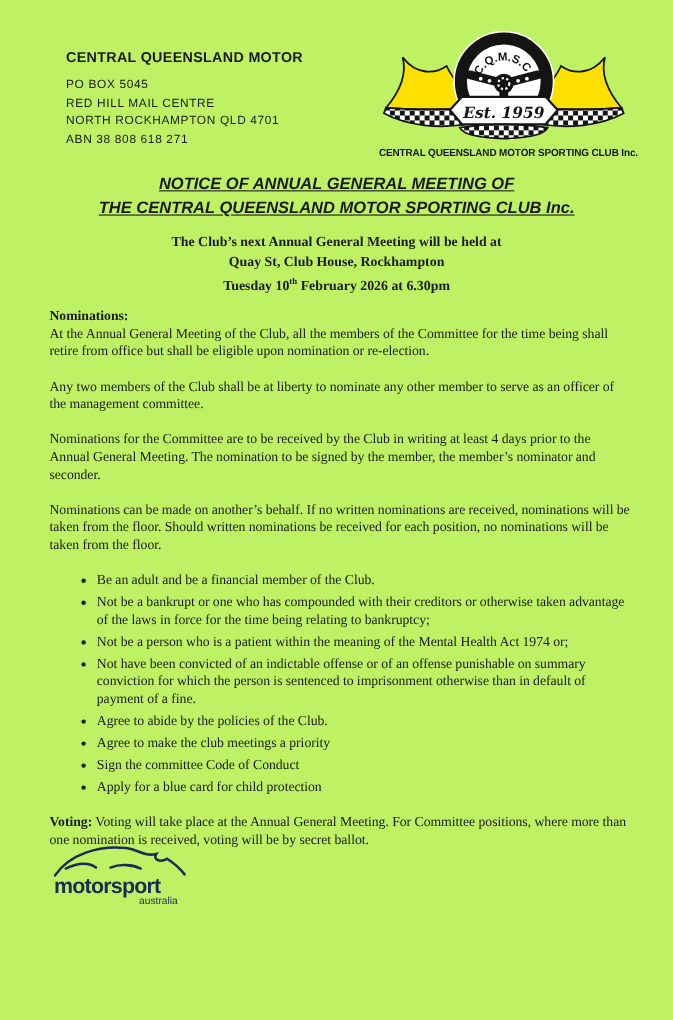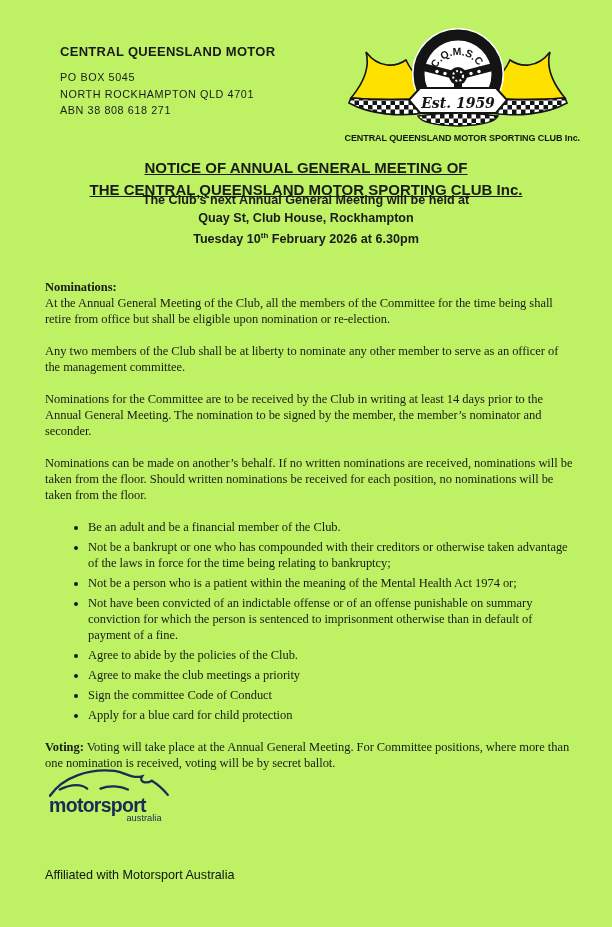--- a/index.html
+++ b/index.html
@@ -13,24 +13,24 @@
   .club-name { font-weight:bold; font-size:13px; line-height:20px; letter-spacing:.3px; }
   .club-addr { margin-top:7px; font-size:10.8px; line-height:16.5px; letter-spacing:.6px; }
 
   
   .cq-logo { position:absolute; left:341px; top:24px; width:234px; text-align:center; }
   .cq-caption { font-size:9.3px; font-weight:bold; letter-spacing:-0.1px; margin-top:1px;
                 white-space:nowrap; transform:scaleX(.97); transform-origin:center; color:#151515; }
 
   
   .doc-title { position:absolute; top:157px; left:0; width:612px; text-align:center;
-               font-weight:bold; font-size:15px; line-height:21.5px; }
+               font-weight:bold; font-size:15px; line-height:21.5px;font-style:italic; }
   .doc-title .t-line { text-decoration:underline; }
-  .meeting { position:absolute; top:192px; left:0; width:612px; text-align:center;
-             font-weight:bold; font-size:12.6px; line-height:17.5px; }
+  .meeting { position:absolute; top:212px; left:0; width:612px; text-align:center;
+             font-weight:bold; font-size:12.6px; line-height:17.5px;font-family:Liberation Serif, serif; }
   .meeting sup { font-size:8px; }
 
   
   .content { position:absolute; left:45px; top:279px; width:530px;
              font-size:12.5px; line-height:16px; letter-spacing:-0.05px;font-family:Liberation Serif, serif; }
   .heading { font-weight:bold; }
   .para { margin:0 0 16px 0; }
   ul.elig { margin:3px 0 16px 0; padding-left:43px; }
   ul.elig li { margin-bottom:4px; }
   ul.elig li:last-child { margin-bottom:0; }
@@ -43,20 +43,21 @@
 <body>
 
 <div class="page">
 
   <div class="club-info">
     <div class="club-name">
       <div>CENTRAL QUEENSLAND MOTOR</div>
     </div>
     <div class="club-addr">
       <div>PO BOX  5045</div>
+      <div>RED HILL MAIL CENTRE</div>
       <div>NORTH  ROCKHAMPTON   QLD    4701</div>
       <div>ABN 38 808 618 271</div>
     </div>
   </div>
 
   <div class="cq-logo">
     <svg width="234" height="104" viewBox="0 0 234 104">
       <defs>
         <pattern id="chk" width="9" height="9" patternUnits="userSpaceOnUse">
           <rect width="9" height="9" fill="#fff"></rect>
@@ -114,21 +115,21 @@
   <div class="meeting">
     <div>The Club’s next Annual General Meeting will be held at</div>
     <div>Quay St, Club House, Rockhampton</div>
     <div><span>Tuesday 10</span><sup>th</sup><span> February 2026 at 6.30pm</span></div>
   </div>
 
   <div class="content">
     <div class="heading">Nominations:</div>
     <p class="para">At the Annual General Meeting of the Club, all the members of the Committee for the time being shall retire from office but shall be eligible upon nomination or re-election.</p>
     <p class="para">Any two members of the Club shall be at liberty to nominate any other member to serve as an officer of the management committee.</p>
-    <p class="para">Nominations for the Committee are to be received by the Club in writing at least 14 days prior to the Annual General Meeting.  The nomination to be signed by the member, the member’s nominator and seconder.</p>
+    <p class="para">Nominations for the Committee are to be received by the Club in writing at least 4 days prior to the Annual General Meeting.  The nomination to be signed by the member, the member’s nominator and seconder.</p>
     <p class="para">Nominations can be made on another’s behalf.  If no written nominations are received, nominations will be taken from the floor.  Should written nominations be received for each position, no nominations will be taken from the floor.</p>
 
     <ul class="elig">
       <li>Be an adult and be a financial member of the Club.</li>
       <li>Not be a bankrupt or one who has compounded with their creditors or otherwise taken advantage of the laws in force for the time being relating to bankruptcy;</li>
       <li>Not be a person who is a patient within the meaning of the Mental Health Act 1974 or;</li>
       <li>Not have been convicted of an indictable offense or of an offense punishable on summary conviction for which the person is sentenced to imprisonment otherwise than in default of payment of a fine.</li>
       <li>Agree to abide by the policies of the Club.</li>
       <li>Agree to make the club meetings a priority</li>
       <li>Sign the committee Code of Conduct</li>
@@ -142,15 +143,14 @@
     <svg width="136" height="62" viewBox="0 0 150 70">
       <g fill="none" stroke="#1b2b55" stroke-width="2.6" stroke-linecap="round">
         <path d="M5,37 C20,15 50,6 78,9 C92,11 96,18 109,15 C105,21 113,24 120,20 C128,25 134,31 138,36"></path>
         <path d="M16,30 C30,23 41,24 47,29"></path>
         <path d="M62,29 C72,25 85,26 93,30"></path>
       </g>
       <text x="4" y="55" font-size="22" font-weight="bold" letter-spacing="-0.8" fill="#1b2b55" font-family="Liberation Sans, sans-serif">motorsport</text>
       <text x="131" y="66" text-anchor="end" font-size="10.5" fill="#1b2b55" font-family="Liberation Sans, sans-serif">australia</text>
     </svg>
   </div>
-  <div class="affiliation">Affiliated with Motorsport Australia</div>
 
 </div>
 
 </body></html>

